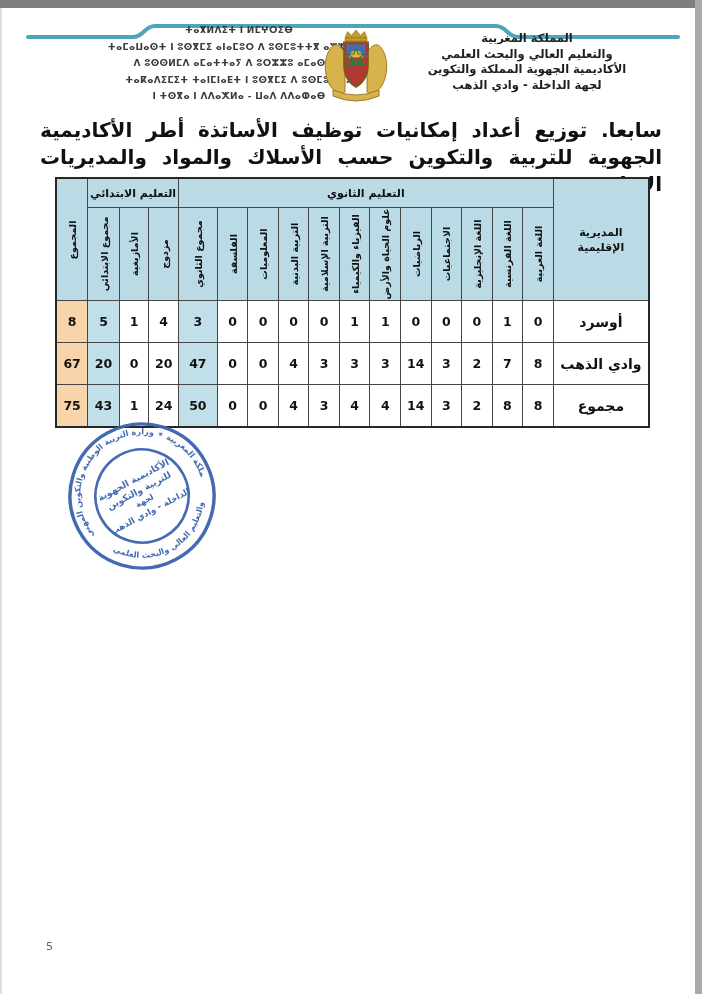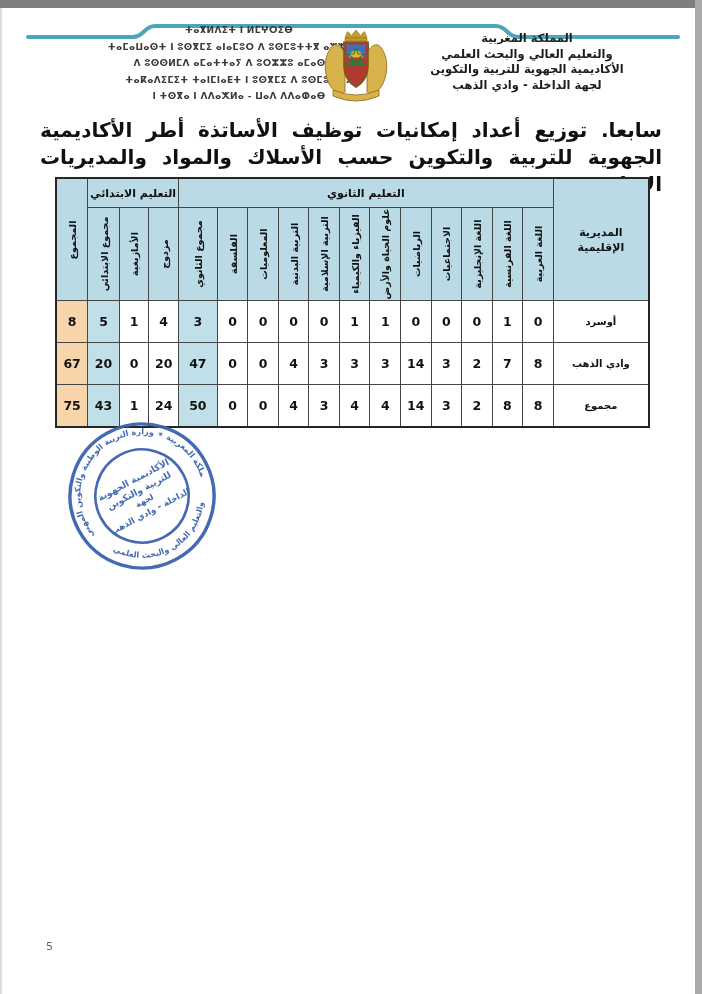--- a/index.html
+++ b/index.html
@@ -35,21 +35,21 @@
   th { background:var(--header-fill,#badae6); font-weight:bold; color:#111; }
   th.grp { height:28px; font-size:11px; }
   th.rot { height:92px; position:relative; }
   th.rot span {
     position:absolute; left:50%; top:50%;
     transform:translate(-50%,-50%) rotate(-90deg);
     white-space:nowrap; font-size:9.5px; font-weight:bold;
   }
   th.prov-h { font-size:11px; line-height:15px; padding:0 19px; }
   td { background:#fff; font-size:12.5px; font-weight:bold; height:41px; color:#111; }
-  td.prov { font-size:10px; }
+  td.prov { font-size:14px; }
   td.blue  { background:var(--subtotal-fill,#c0dfe9); }
   td.peach { background:var(--total-fill,#f8d4ab); }
 
   .stamp   { position:absolute; left:66px; top:420px; opacity:.95; }
   .pagenum { position:absolute; left:46px; top:940px; font-size:11px; color:#636363; }
 </style>
 </head>
 <body>
 
 <div class="topbar"></div>
@@ -82,21 +82,21 @@
   <path d="M25.5 38 L 31.5 31 L 37 38 Z" fill="#2f7a3a"></path>
   <path d="M33.5 38 L 39.5 31.5 L 44.5 38 Z" fill="#2f7a3a"></path>
   <path d="M35 21 L 37.2 27 L 43.5 27 L 38.4 30.8 L 40.3 36.8 L 35 33.2 L 29.7 36.8 L 31.6 30.8 L 26.5 27 L 32.8 27 Z" fill="none" stroke="#2f7a3a" stroke-width="1.1"></path>
 
   <path d="M12 63 Q 35 73 58 63 L 58 69 Q 35 79 12 69 Z" fill="#d8b24a" stroke="#96721f" stroke-width="0.9"></path>
 </svg>
 
 <div class="arb" dir="rtl">
   <div>المملكة المغربية</div>
   <div>والتعليم العالي والبحث العلمي</div>
-  <div>الأكاديمية الجهوية للتربية والتكوين</div>
+  <div>الأكاديمية الجهوية المملكة والتكوين</div>
   <div>لجهة الداخلة - وادي الذهب</div>
 </div>
 
 <div class="title" dir="rtl">سابعا. توزيع أعداد إمكانيات توظيف الأساتذة أطر الأكاديمية الجهوية للتربية والتكوين حسب الأسلاك والمواد والمديريات الإقليمية:</div>
 
 <div class="tablewrap">
   <table id="dist-table">
       <colgroup>
         <col style="width: 94px;">
         <col style="width: 30px;">

